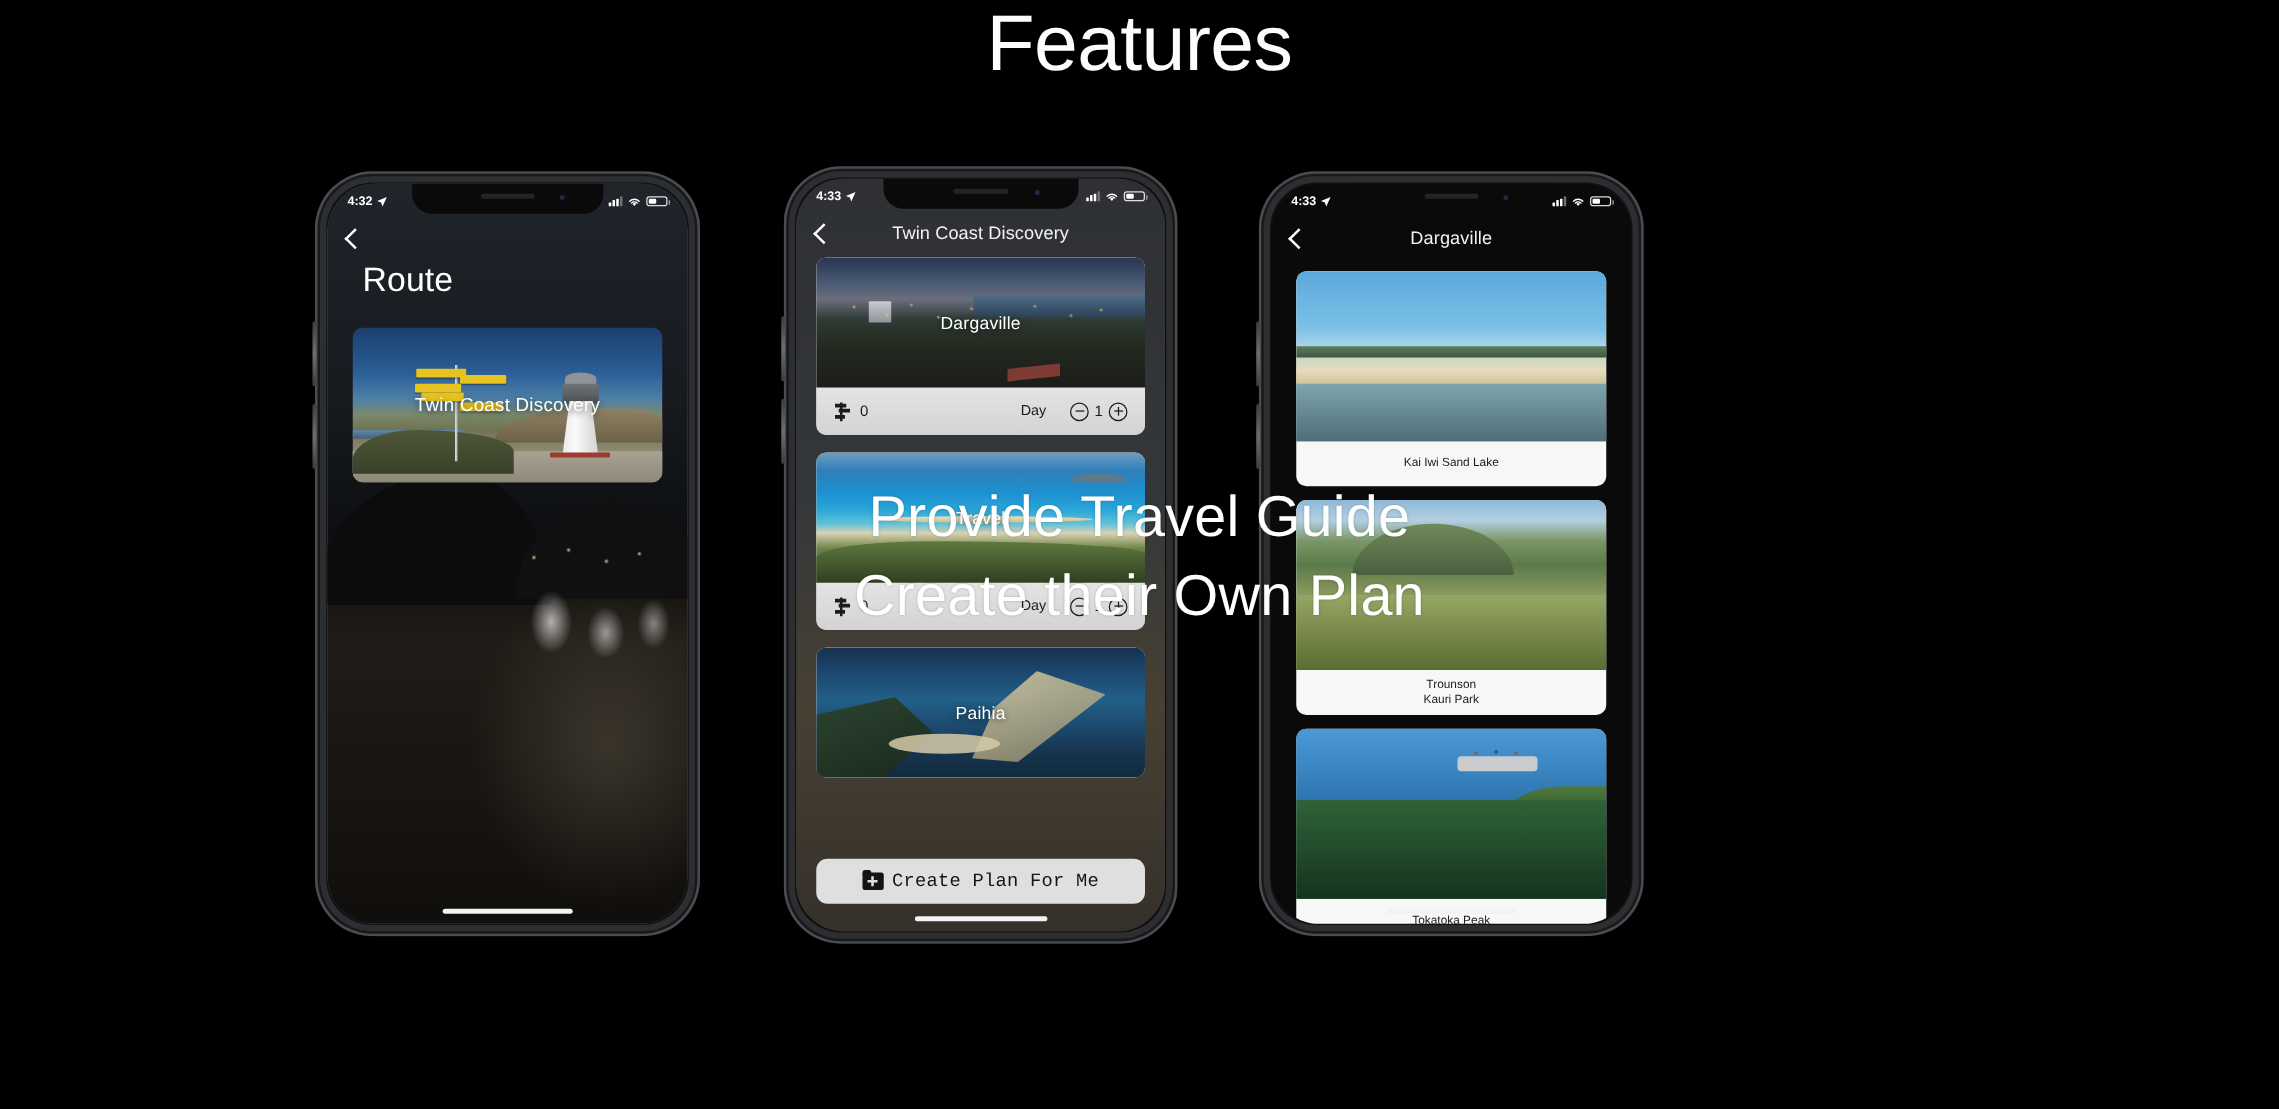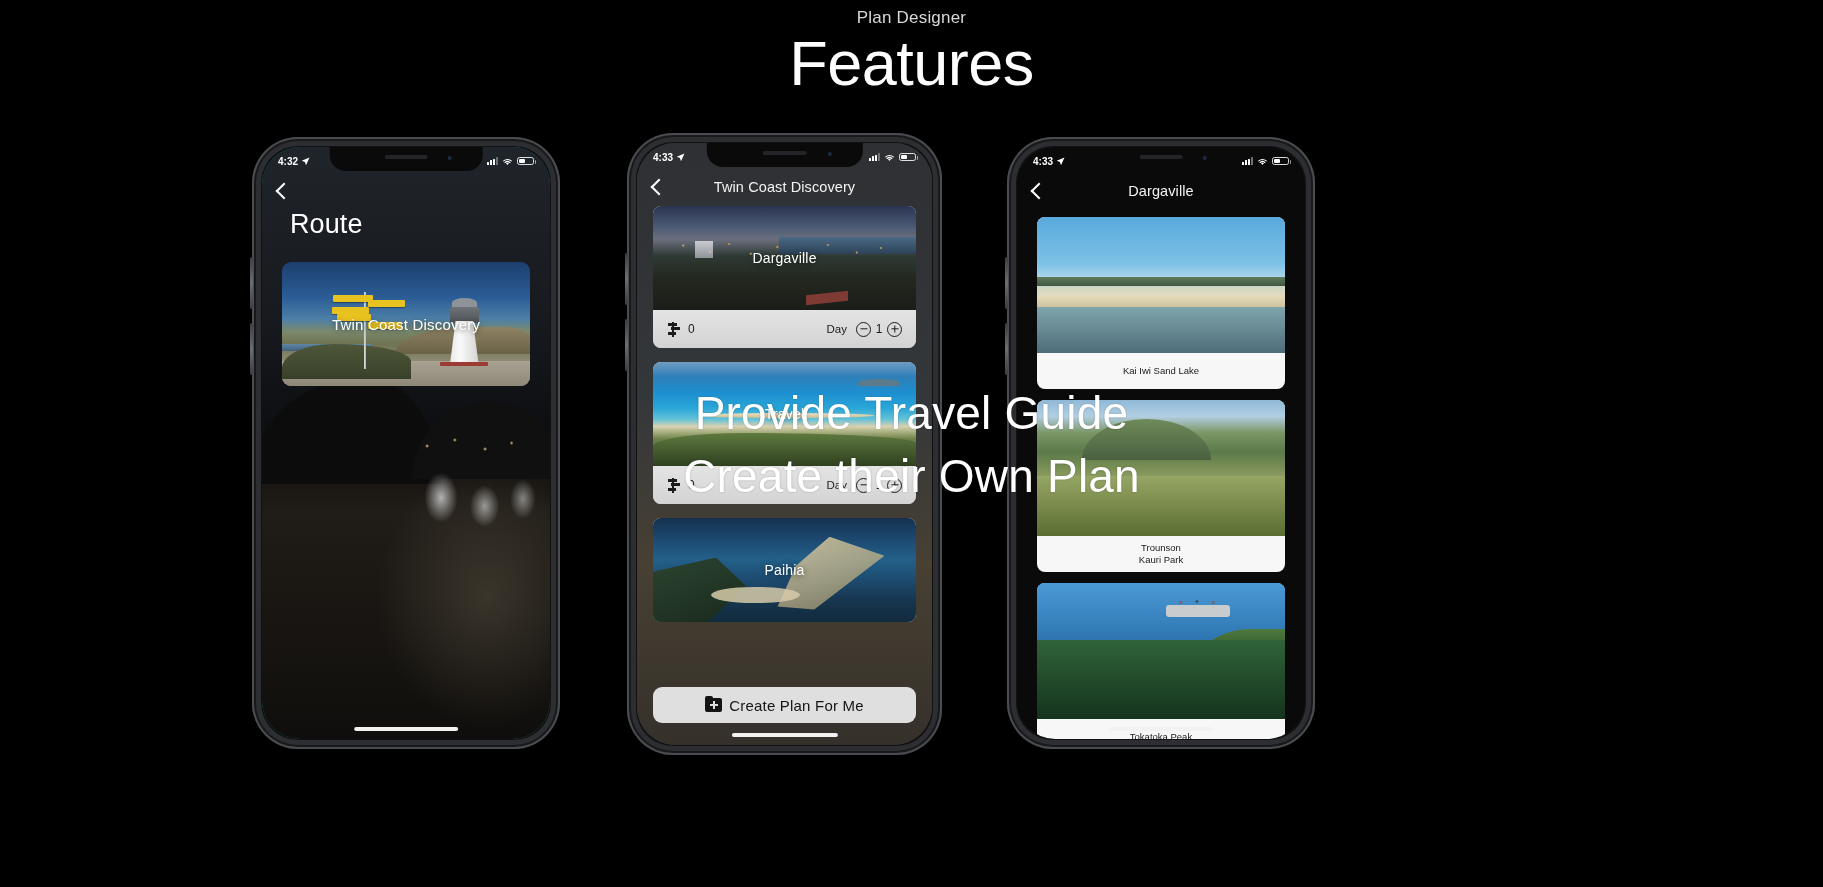--- a/index.html
+++ b/index.html
@@ -269,21 +269,21 @@
     color:#fff; font-size:14px; font-weight:400; letter-spacing:.2px;
     text-shadow: 0 1px 6px rgba(0,0,0,.6); z-index: 5;
   }
   .plan-row {
     display:flex; align-items:center; height:38px; padding:0 14px;
     background: linear-gradient(180deg, rgba(228,228,228,.94), rgba(210,210,210,.9));
     color:#1c1c1c; font-size:11.5px;
   }
   .plan-row .count { margin-left: 8px; font-size: 12px; color:#1a1a1a; }
   .plan-row .spacer { flex: 1; }
-  .plan-row .day-label { font-size: 11.5px; color:#1c1c1c; margin-right: 9px; }
+  .plan-row .day-label { font-size: 11.5px; color:#1c1c1c; margin-right: 19px; }
   .stepper-btn {
     width: 15px; height: 15px; border: 1.4px solid #1c1c1c; border-radius: 50%;
     position: relative; cursor: pointer; flex: 0 0 auto;
   }
   .stepper-btn::before {
     content:""; position:absolute; left:50%; top:50%; transform:translate(-50%,-50%);
     width: 7px; height: 1.4px; background:#1c1c1c;
   }
   .stepper-btn.plus::after {
     content:""; position:absolute; left:50%; top:50%; transform:translate(-50%,-50%);
@@ -366,21 +366,21 @@
     position:absolute; left:22%; bottom:18%; width:34%; height:16%;
     background: rgba(214,202,168,.85); border-radius:50%;
   }
 
   .create-plan-wrap {
     position:absolute; left:16px; right:16px; bottom: 22px; z-index: 25;
   }
   .create-plan-btn {
     height: 36px; border-radius: 9px; background: #dfdfdf; cursor: pointer;
     display:flex; align-items:center; justify-content:center; gap:7px;
-    color:#141414; font-size:15px; font-weight:300; letter-spacing:.2px;
+    color:#141414; font-size:15px; font-weight:300; letter-spacing:.2px;font-family:Liberation Mono, monospace;
   }
   .folder-plus { width: 17px; height: 14px; position: relative; flex: 0 0 auto; }
   .folder-plus .f {
     position:absolute; inset:0; background:#141414; border-radius:2px;
   }
   .folder-plus .tab {
     position:absolute; left:0; top:-2.5px; width:46%; height:4px;
     background:#141414; border-radius:2px 2px 0 0;
   }
   .folder-plus .ph, .folder-plus .pv { position:absolute; background:#dfdfdf; }
@@ -496,21 +496,20 @@
     font-size: 46px; font-weight: 300; color: #fff; line-height: 1.36;
     letter-spacing: .2px; text-shadow: 0 0 2px rgba(0,0,0,.25);
   }
 </style>
 </head>
 <body>
 
 <div class="stage">
 
   <div class="header">
-    <div class="header-eyebrow">Plan Designer</div>
     <div class="header-title">Features</div>
   </div>
 
   <div class="phone" id="phone1">
     <div class="screen">
       <div class="bg-photo">
         <div class="hill-l"></div>
           <div class="hill-r"></div>
         <div class="lights"></div>
           <div class="boats"></div>

